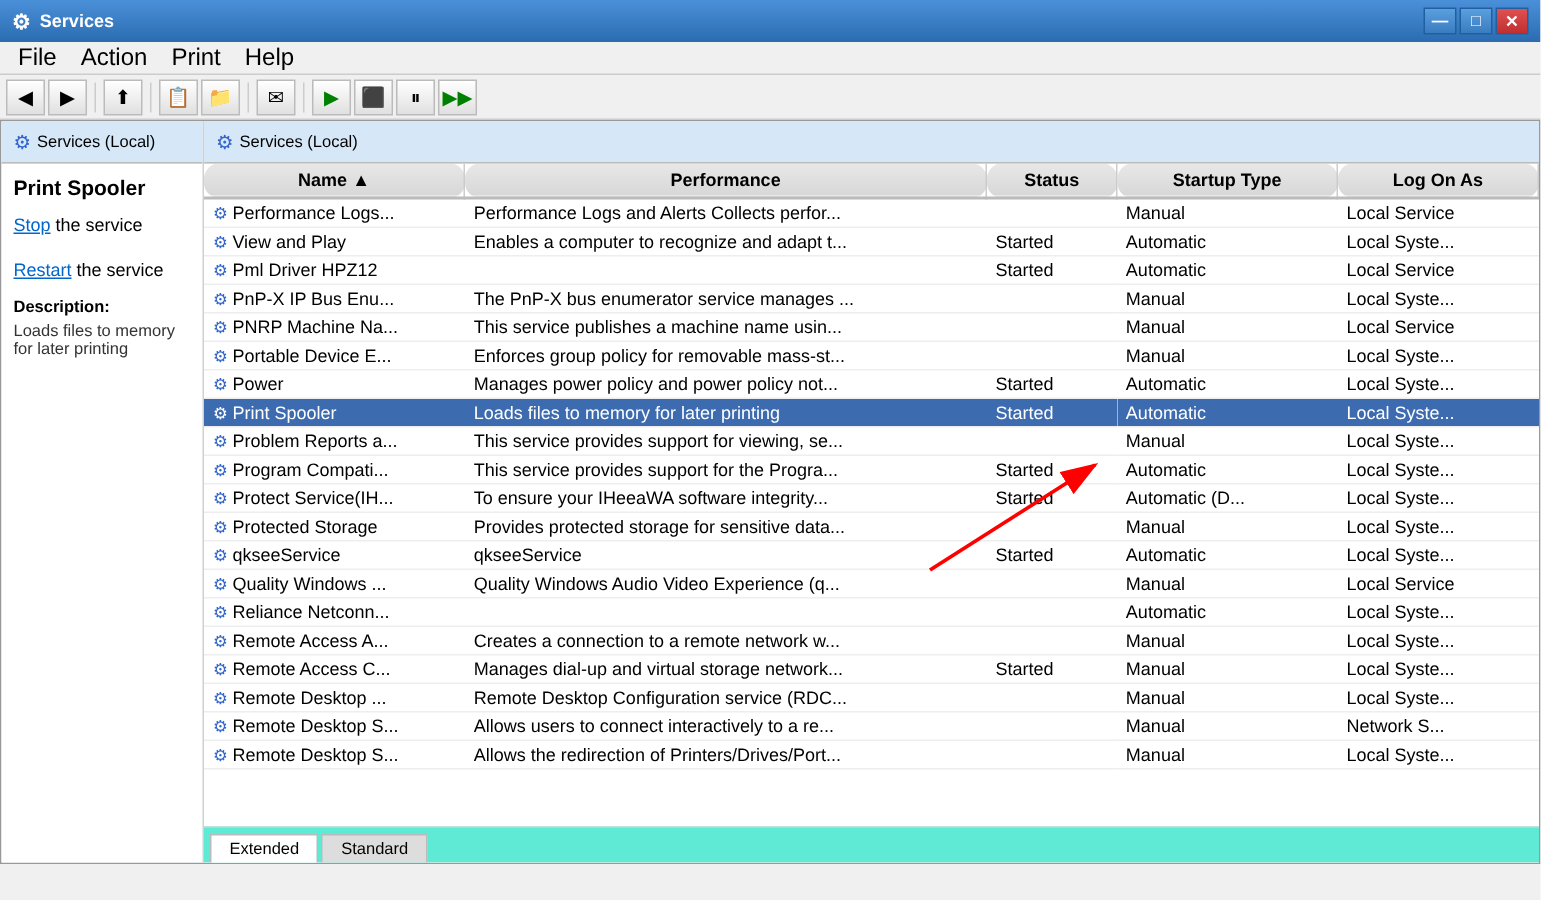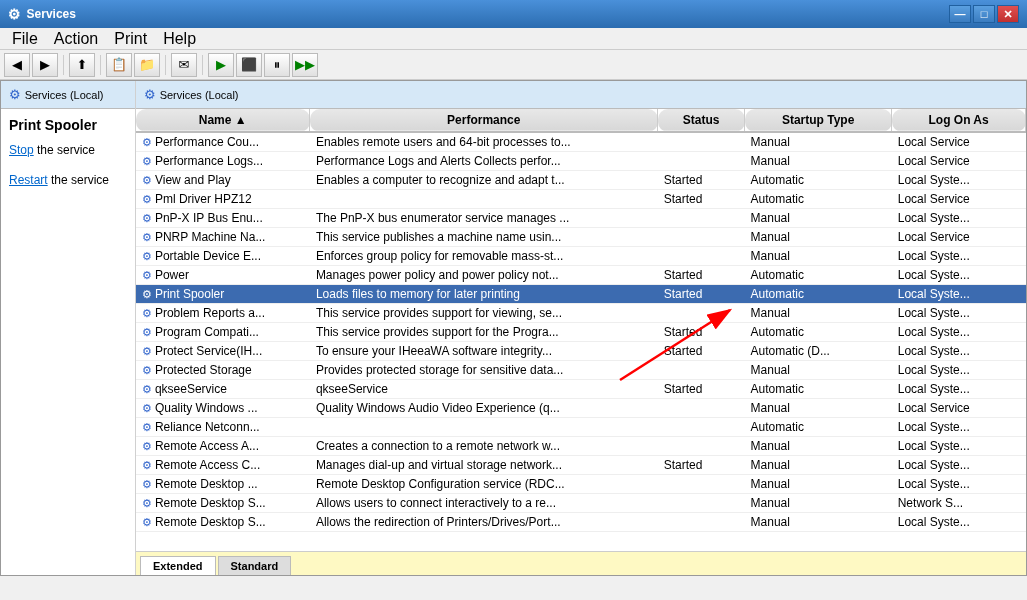--- a/index.html
+++ b/index.html
@@ -157,26 +157,25 @@
     .td-logon { width: 100px; min-width: 100px; max-width: 100px; }
 
     
     .table-container::-webkit-scrollbar { width: 14px; }
     .table-container::-webkit-scrollbar-track { background: #f0f0f0; }
     .table-container::-webkit-scrollbar-thumb { background: #b0b0b0; border: 2px solid #f0f0f0; }
 
     
     .bottom-tabs {
       height: 24px;
-      background: #fef9c3;
+      background: #5eead4;
       border-top: 1px solid #ccc;
       display: flex;
       align-items: flex-end;
       padding: 0 4px;
-      font-weight: bold;
     }
     .tab {
       padding: 3px 12px;
       border: 1px solid #bbb;
       border-bottom: none;
       background: white;
       font-size: 11px;
       cursor: pointer;
       margin-right: 2px;
     }
@@ -227,20 +226,24 @@
       <span style="color:#3366cc; font-size:13px;">⚙</span>
       <span>Services (Local)</span>
     </div>
     <div class="left-panel-content">
       <div class="service-name-title">Print Spooler</div>
       <div>
         <span class="service-link">Stop</span><span> the service</span>
       </div>
       <div style="margin-top:16px;">
         <span class="service-link">Restart</span><span> the service</span>
+      </div>
+      <div class="description-section">
+        <div class="desc-title">Description:</div>
+        <div class="desc-text">Loads files to memory for later printing</div>
       </div>
     </div>
   </div>
 
   <div class="right-panel">
     <div class="right-panel-header">
       <span style="color:#3366cc; font-size:13px;">⚙</span>
       <span>Services (Local)</span>
     </div>
 
@@ -259,27 +262,20 @@
             </th>
             <th class="td-startup">
               <span>Startup Type</span>
             </th>
             <th class="td-logon">
               <span>Log On As</span>
             </th>
           </tr>
         </thead>
         <tbody id="services-tbody">
-        <tr>
-              <td class="td-name"><span style="color:#3366cc;font-size:11px;">⚙ </span><span>Performance Cou...</span></td>
-              <td class="td-desc">Enables remote users and 64-bit processes to...</td>
-              <td class="td-status"></td>
-              <td class="td-startup">Manual</td>
-              <td class="td-logon">Local Service</td>
-            </tr>
             <tr>
               <td class="td-name"><span style="color:#3366cc;font-size:11px;">⚙ </span><span>Performance Logs...</span></td>
               <td class="td-desc">Performance Logs and Alerts Collects perfor...</td>
               <td class="td-status"></td>
               <td class="td-startup">Manual</td>
               <td class="td-logon">Local Service</td>
             </tr>
             <tr>
               <td class="td-name"><span style="color:#3366cc;font-size:11px;">⚙ </span><span>View and Play</span></td>
               <td class="td-desc">Enables a computer to recognize and adapt t...</td>

